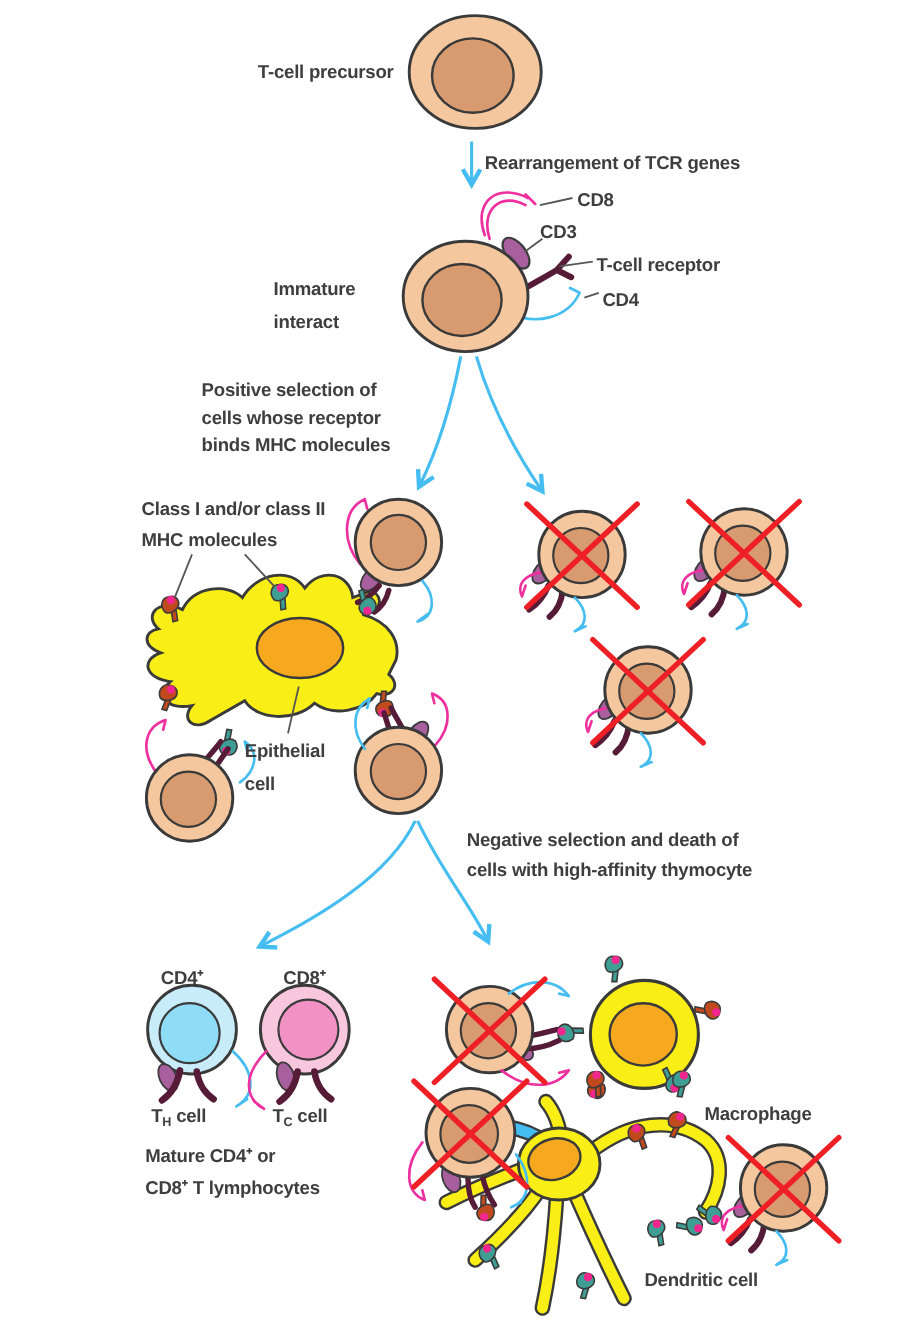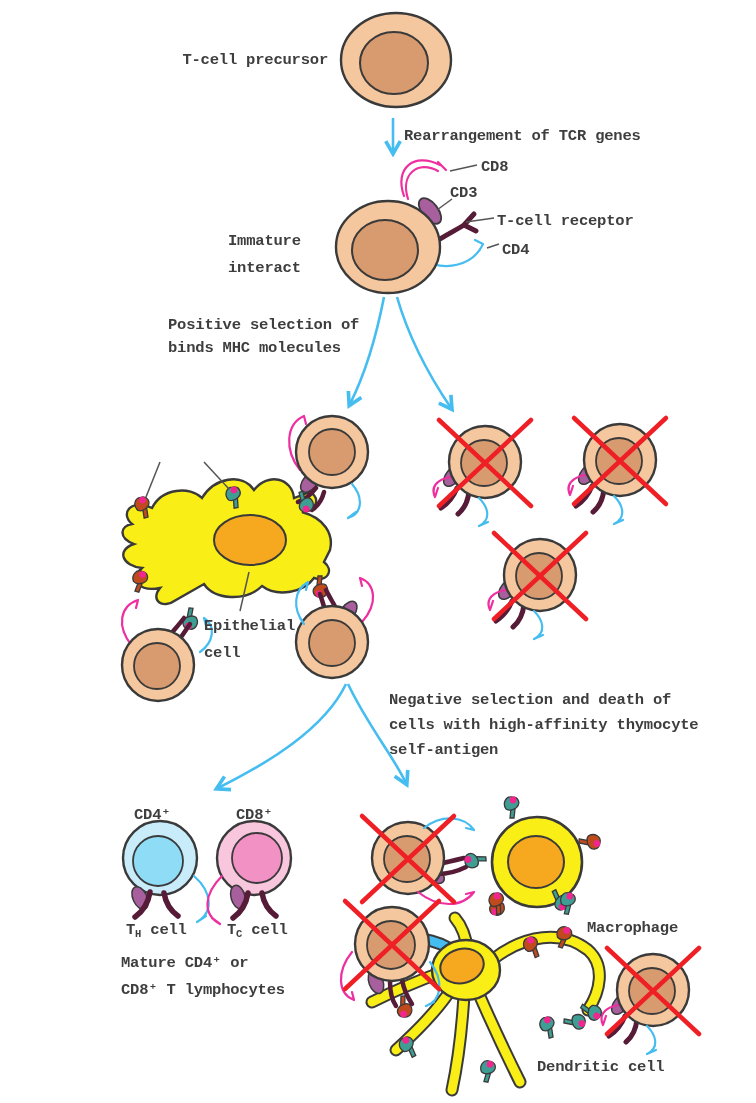--- a/index.html
+++ b/index.html
@@ -1,17 +1,17 @@
 <!DOCTYPE html>
 <html style="--cell_tan: #f5c79e; --cell_nucleus: #d79b6f; --outline: #3a3a3a; --arrow_cyan: #45bdf0; --magenta: #ee2f9f; --purple: #a85f9e; --maroon: #561b36; --teal: #3f9e94; --rust: #c04a1e; --yellow: #f9ee15; --orange: #f6a91f; --red_x: #ee2026; --dot_pink: #f2268f; --blue_outer: #c9ecfa; --blue_nucleus: #8edcf5; --pink_outer: #f9c7dd; --pink_nucleus: #f191c4; --text: #3e3e3e; --pointer_gray: #555555;"><head>
 <meta charset="utf-8">
 <style>
   html,body{margin:0;padding:0;background:#fff;}
   .page{position:relative;width:708px;height:1103px;background:#fff;overflow:hidden;
-        font-family:Liberation Mono, monospace;}
+        font-family:Liberation Sans, sans-serif;}
   .lbl{position:absolute;color:var(--text);font-weight:bold;font-size:15.5px;
        line-height:23px;white-space:nowrap;letter-spacing:-0.2px;}
   .lh26{line-height:26px;}
   .lh27{line-height:27px;}
   .subscript{font-size:10.5px;vertical-align:-3px;}
   svg{position:absolute;left:0;top:0;}
   
   .so{stroke:var(--outline);}
   .f-tan{fill:var(--cell_tan);} .f-nuc{fill:var(--cell_nucleus);}
   .f-yel{fill:var(--yellow);}  .f-org{fill:var(--orange);}
@@ -238,34 +238,38 @@
 <div class="lbl" style="left:497px;top:210px;">T-cell receptor</div>
 <div class="lbl" style="left:502px;top:239px;">CD4</div>
 
 <div class="lbl lh27" style="left:228px;top:228px;">
   <div>Immature</div>
   <div>interact</div>
 </div>
 
 <div class="lbl" style="left:168px;top:314px;">
   <div>Positive selection of</div>
+  <div>cells whose receptor</div>
   <div>binds MHC molecules</div>
 </div>
 
 
+<div class="lbl lh26" style="left:118px;top:412px;">
+  <div>Class I and/or class II</div>
+  <div>MHC molecules</div>
+</div>
 
 <div class="lbl lh27" style="left:204px;top:613px;">
   <div>Epithelial</div>
   <div>cell</div>
 </div>
 
 <div class="lbl" style="left:389px;top:688px;line-height:25px;">
   <div>Negative selection and death of</div>
   <div>cells with high-affinity thymocyte</div>
-  <div>self-antigen</div>
 </div>
 
 <div class="lbl" style="left:134px;top:804px;">CD4⁺</div>
 <div class="lbl" style="left:236px;top:804px;">CD8⁺</div>
 
 <div class="lbl" style="left:126px;top:919px;"><span>T</span><span class="subscript">H</span><span> cell</span></div>
 <div class="lbl" style="left:227px;top:919px;"><span>T</span><span class="subscript">C</span><span> cell</span></div>
 
 <div class="lbl lh27" style="left:121px;top:950px;">
   <div>Mature CD4⁺ or</div>

